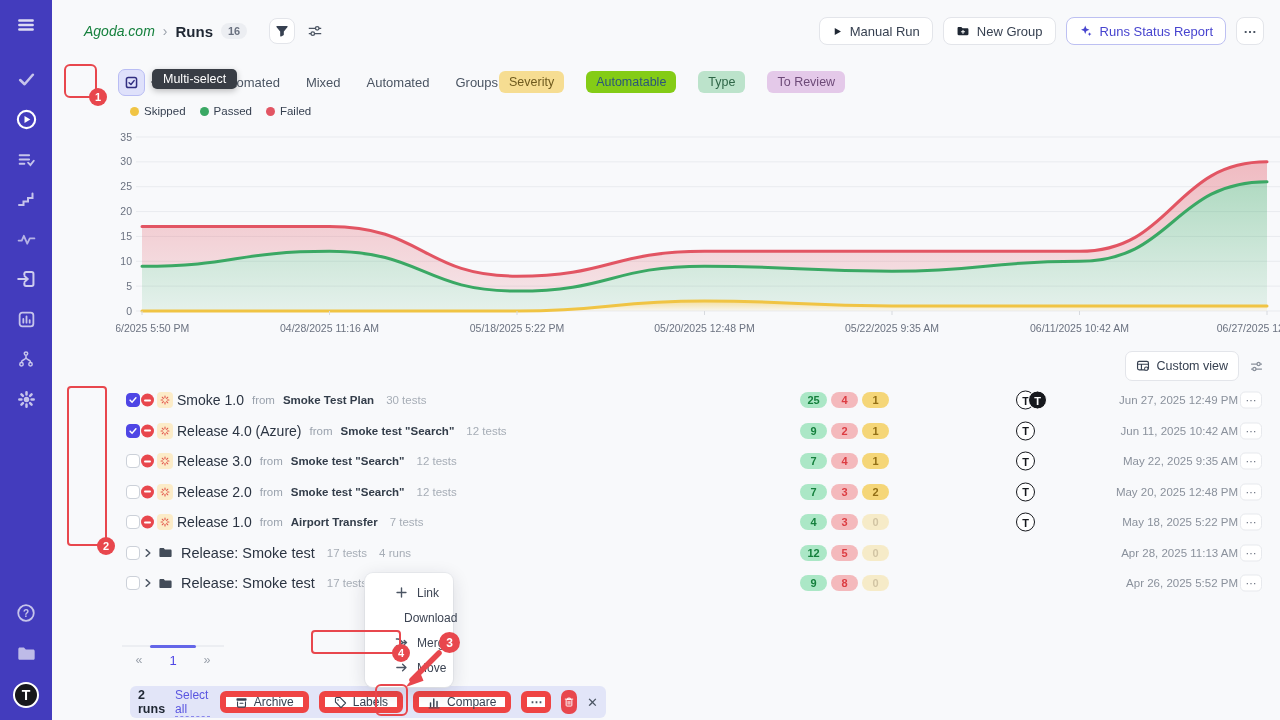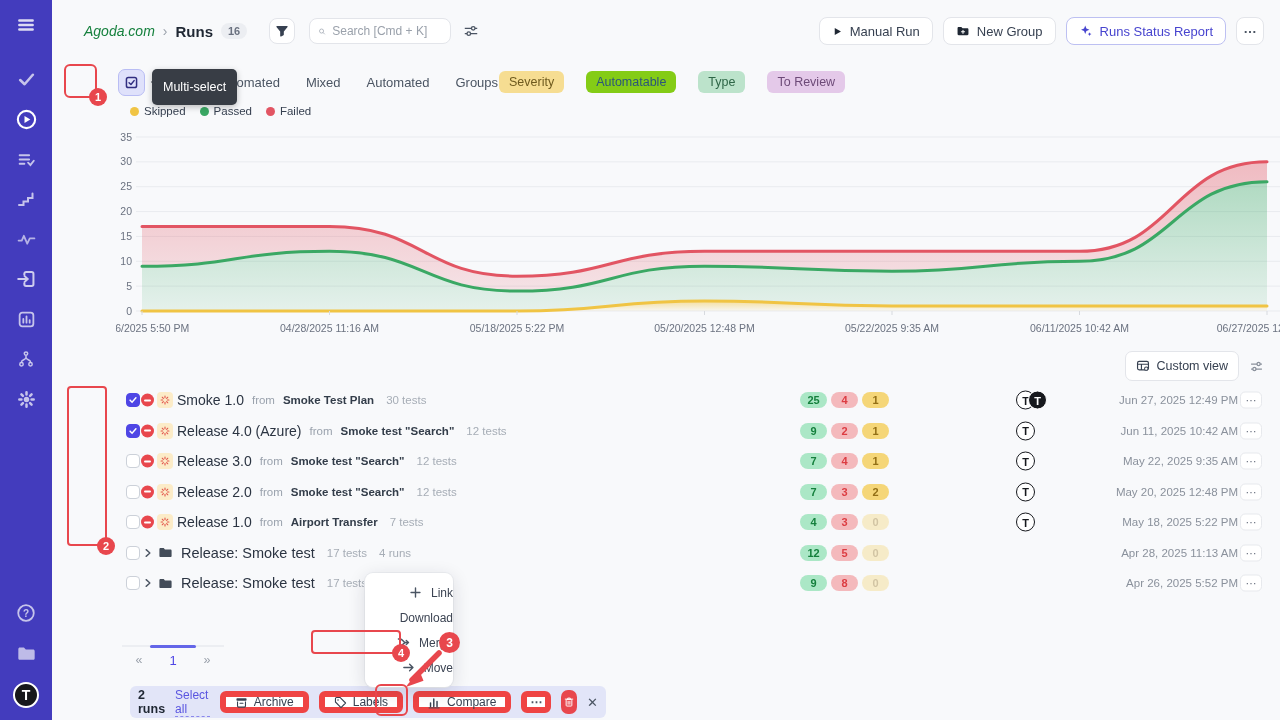--- a/index.html
+++ b/index.html
@@ -36,21 +36,21 @@
 
   
   .filterbar { position:absolute; left:66px; top:68px; right:16px; height:28px; display:flex; align-items:center; }
   .mselect { width:27px; height:27px; border-radius:7px; background:#dfe1fb; border:1px solid #b9bdf4; display:flex; align-items:center; justify-content:center; cursor:pointer; }
   .tabs { position:absolute; left:99px; top:0; height:28px; display:flex; align-items:center; gap:26px; }
   .tab { font-size:13px; color:#4b5563; cursor:pointer; white-space:nowrap; }
   .tagpills { position:absolute; left:381px; top:0; height:28px; display:flex; align-items:center; gap:22px; }
   .tagpill { font-size:12.5px; border-radius:6px; padding:4px 10px; cursor:pointer; white-space:nowrap; }
 
   
-  .tooltip { position:absolute; left:100px; top:69px; height:36px; background:#383d45; color:#fff; font-size:12.5px; border-radius:5px; display:flex; align-items:center; padding:0 11px; z-index:30; box-shadow:0 2px 6px rgba(0,0,0,.25); }
+  .tooltip { position:absolute; left:100px; top:69px; height:20px; background:#383d45; color:#fff; font-size:12.5px; border-radius:5px; display:flex; align-items:center; padding:0 11px; z-index:30; box-shadow:0 2px 6px rgba(0,0,0,.25); }
   .tooltip::before { content:""; position:absolute; left:-5px; top:9px; border:4px solid transparent; border-right-color:#383d45; }
 
   
   .legend { position:absolute; left:78px; top:105px; display:flex; align-items:center; gap:14px; }
   .leg-item { display:flex; align-items:center; gap:5px; font-size:11.5px; color:#374151; }
   .leg-dot { width:9px; height:9px; border-radius:50%; }
   .chart-wrap { position:absolute; left:64px; top:128px; width:1168px; height:218px; }
   .ytick, .xtick { font-size:10.5px; fill:#6b7280; font-family:"Liberation Sans",sans-serif; }
 
   
@@ -98,21 +98,21 @@
   .bulkbar { position:absolute; left:78px; top:686px; width:476px; height:32px; background:#e2e5f8; border-radius:6px; display:flex; align-items:center; padding:0 8px; gap:10px; z-index:10; }
   .bb-count { font-size:12.5px; font-weight:bold; color:#1f2733; }
   .bb-select { font-size:12px; color:#5a55e0; border-bottom:1px dashed #8b88ec; cursor:pointer; }
   .bb-btn { height:22px; border:6px solid #ef4444; background:#fff; border-radius:6px; display:flex; align-items:center; gap:6px; padding:0 9px; font-size:12px; color:#374151; cursor:pointer; font-family:"Liberation Sans",sans-serif; }
   .bb-more { width:30px; justify-content:center; font-weight:bold; color:#4b5563; }
   .bb-trash { width:22px; height:24px; border:none; background:#e8474d; border-radius:7px; display:flex; align-items:center; justify-content:center; cursor:pointer; }
   .bb-close { margin-left:auto; background:none; border:none; font-size:13px; color:#4b5563; cursor:pointer; }
 
   
   .ctxmenu { position:absolute; left:313px; top:573px; width:88px; background:#fff; border-radius:8px; box-shadow:0 4px 18px rgba(25,30,50,.14), 0 0 0 1px #eef0f3; padding:7px 0; z-index:20; }
-  .ctx-item { height:25px; display:flex; align-items:center; gap:9px; padding-left:30px; font-size:12px; color:#3c4453; cursor:pointer;justify-content:flex-end; }
+  .ctx-item { height:25px; display:flex; align-items:center; gap:9px; padding-left:30px; font-size:12px; color:#3c4453; cursor:pointer; }
 
   
   .anno { position:absolute; z-index:40; pointer-events:none; }
   .anno-box { border:2.5px solid #e8474d; border-radius:6px; background:transparent; }
   .anno-badge { width:18px; height:18px; border-radius:50%; background:#e8474d; color:#fff; font-size:11px; font-weight:bold; display:flex; align-items:center; justify-content:center; }
 </style>
 </head>
 <body>
 
 <nav class="sidebar">
@@ -196,27 +196,20 @@
   <div class="header">
     <span class="crumb-project">Agoda.com</span>
     <span class="crumb-sep">›</span>
     <span class="crumb-page">Runs</span>
     <span class="count-badge">16</span>
     <span class="icon-btn filter-btn">
         <svg viewBox="0 0 18 18" width="14" height="14">
           <path d="M2.5 3.5h13l-5 6v4.2l-3 1.6v-5.8z" stroke="#374151" stroke-width="1.6" fill="#374151" stroke-linejoin="round"></path>
         </svg>
       </span>
-    <div class="search">
-      <svg viewBox="0 0 18 18" width="13" height="13">
-          <circle cx="8" cy="8" r="4.6" stroke="#9aa2ad" stroke-width="1.6" fill="none"></circle>
-          <path d="M11.5 11.5l3.2 3.2" stroke="#9aa2ad" stroke-width="1.6" stroke-linecap="round"></path>
-        </svg>
-      <input style="margin-left: 6px;" placeholder="Search [Cmd + K]">
-    </div>
     <span class="hdr-sliders">
         <svg viewBox="0 0 18 18" width="16" height="16">
           <path d="M2 6h14M2 12h14" stroke="#4b5563" stroke-width="1.5"></path>
           <circle cx="11.5" cy="6" r="2" fill="#fff" stroke="#4b5563" stroke-width="1.5"></circle>
           <circle cx="6.5" cy="12" r="2" fill="#fff" stroke="#4b5563" stroke-width="1.5"></circle>
         </svg>
       </span>
     <div class="hdr-actions">
       <button class="btn">
           <svg viewBox="0 0 16 16" width="11" height="11">

